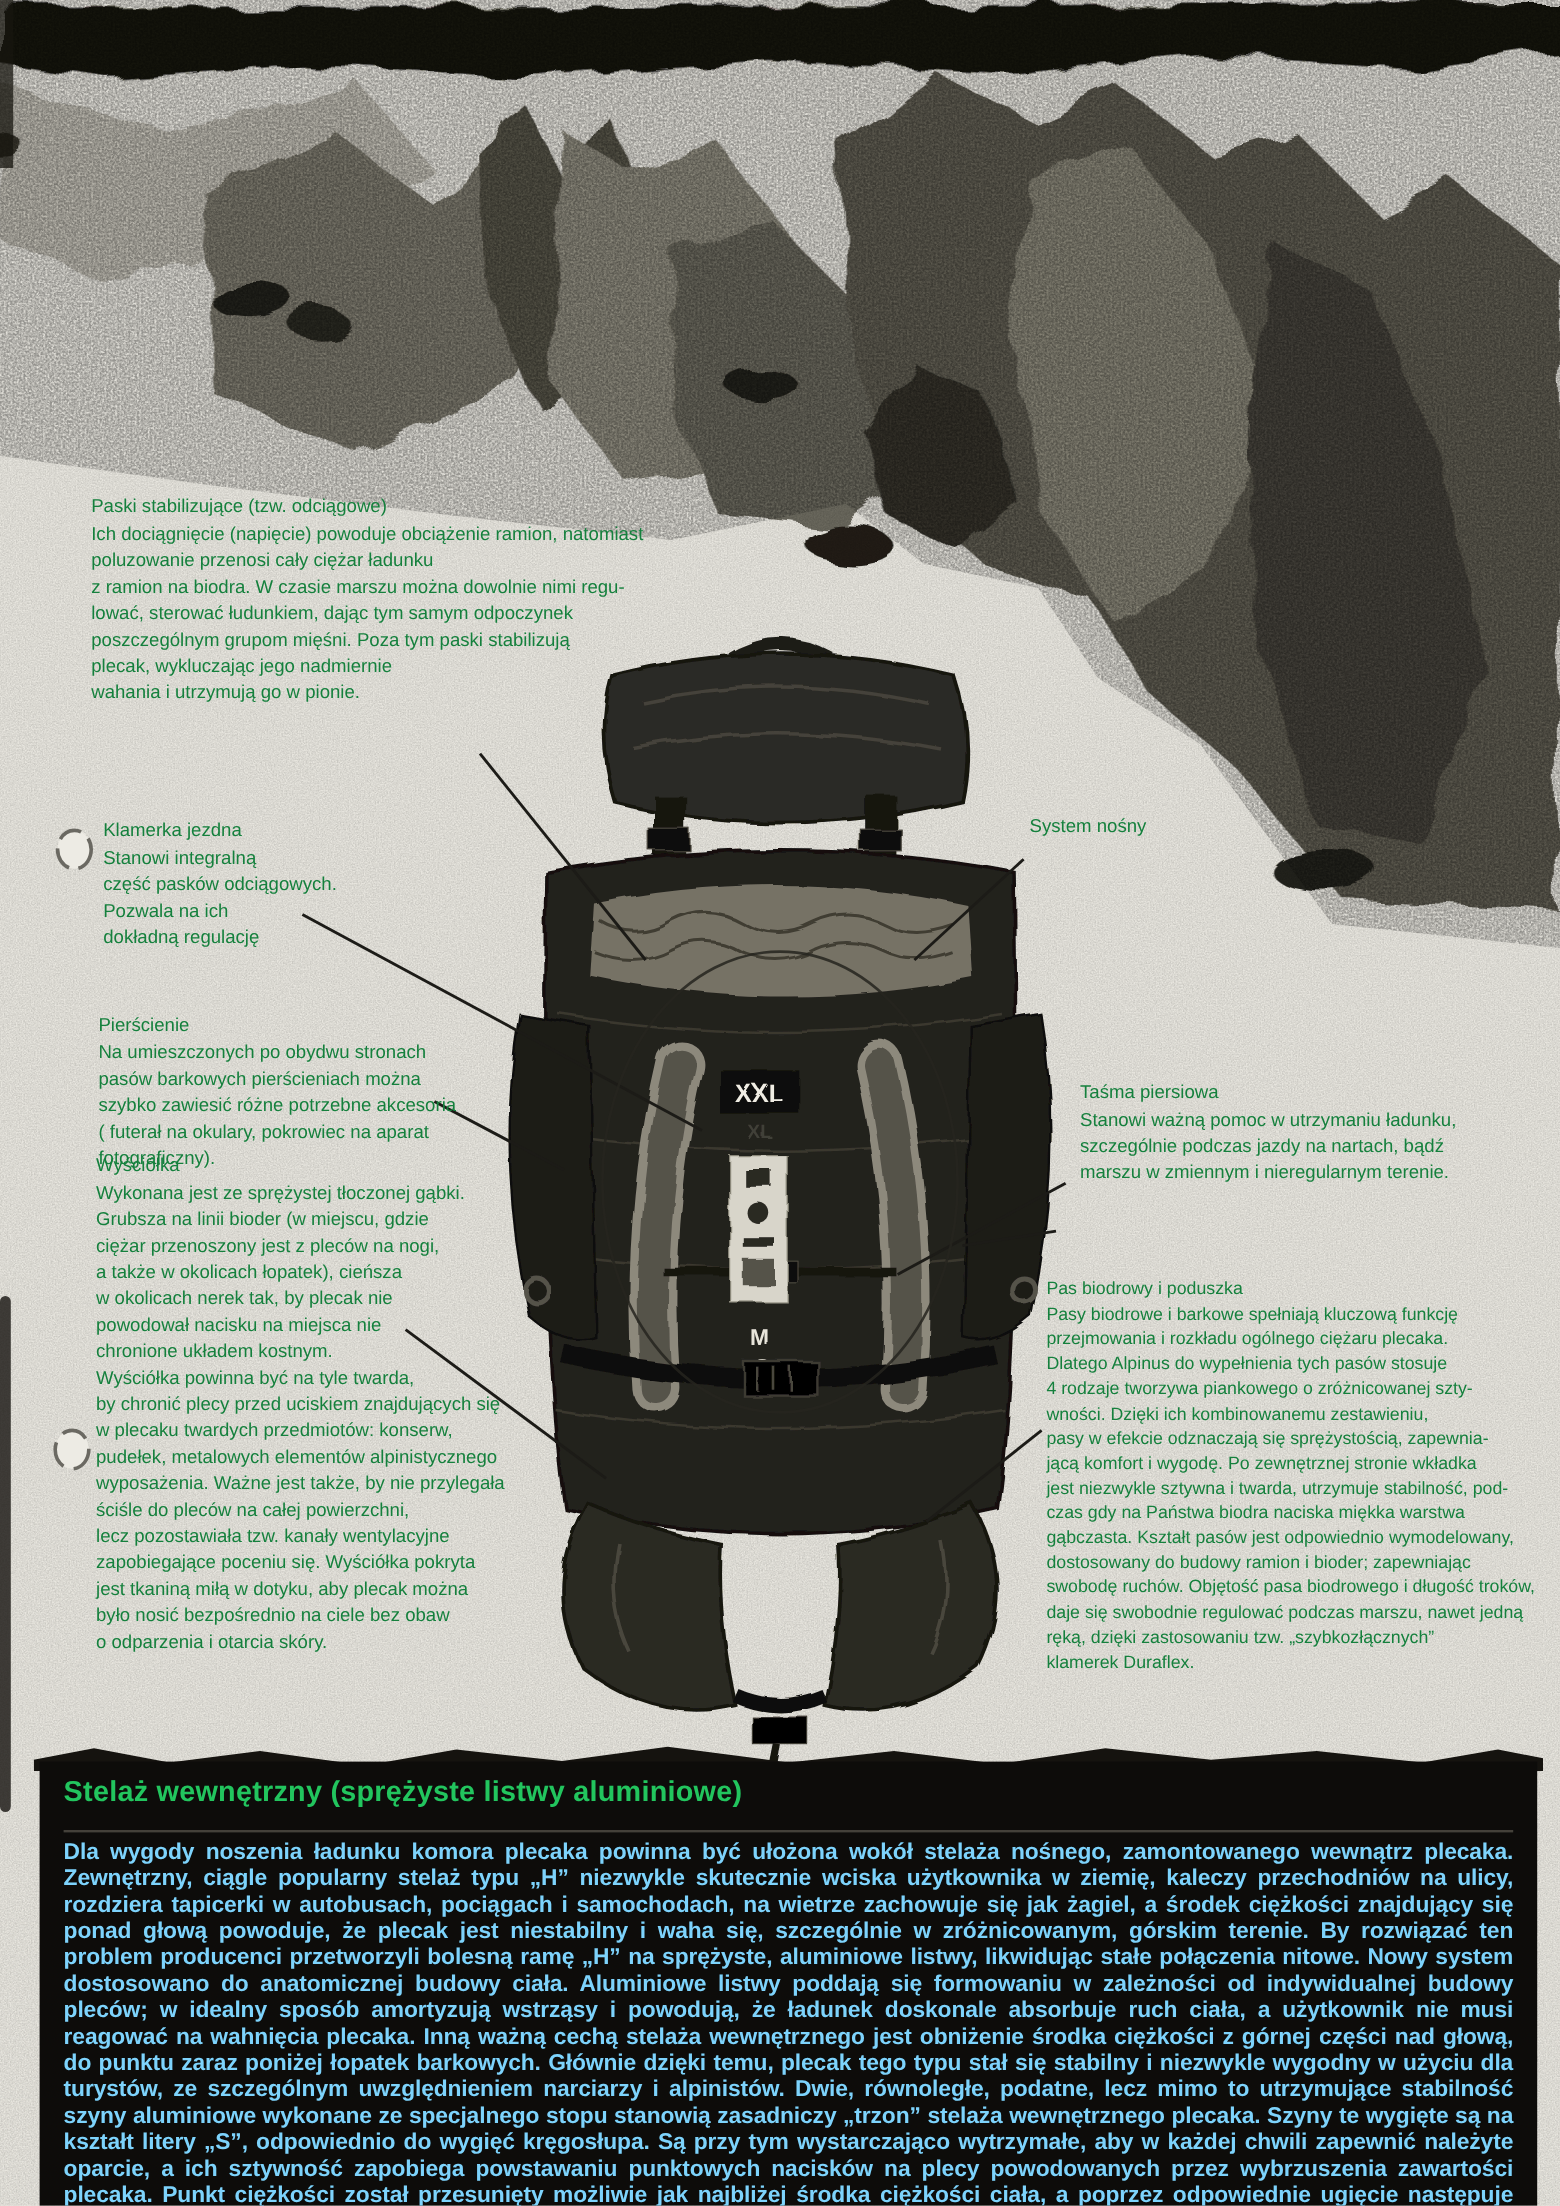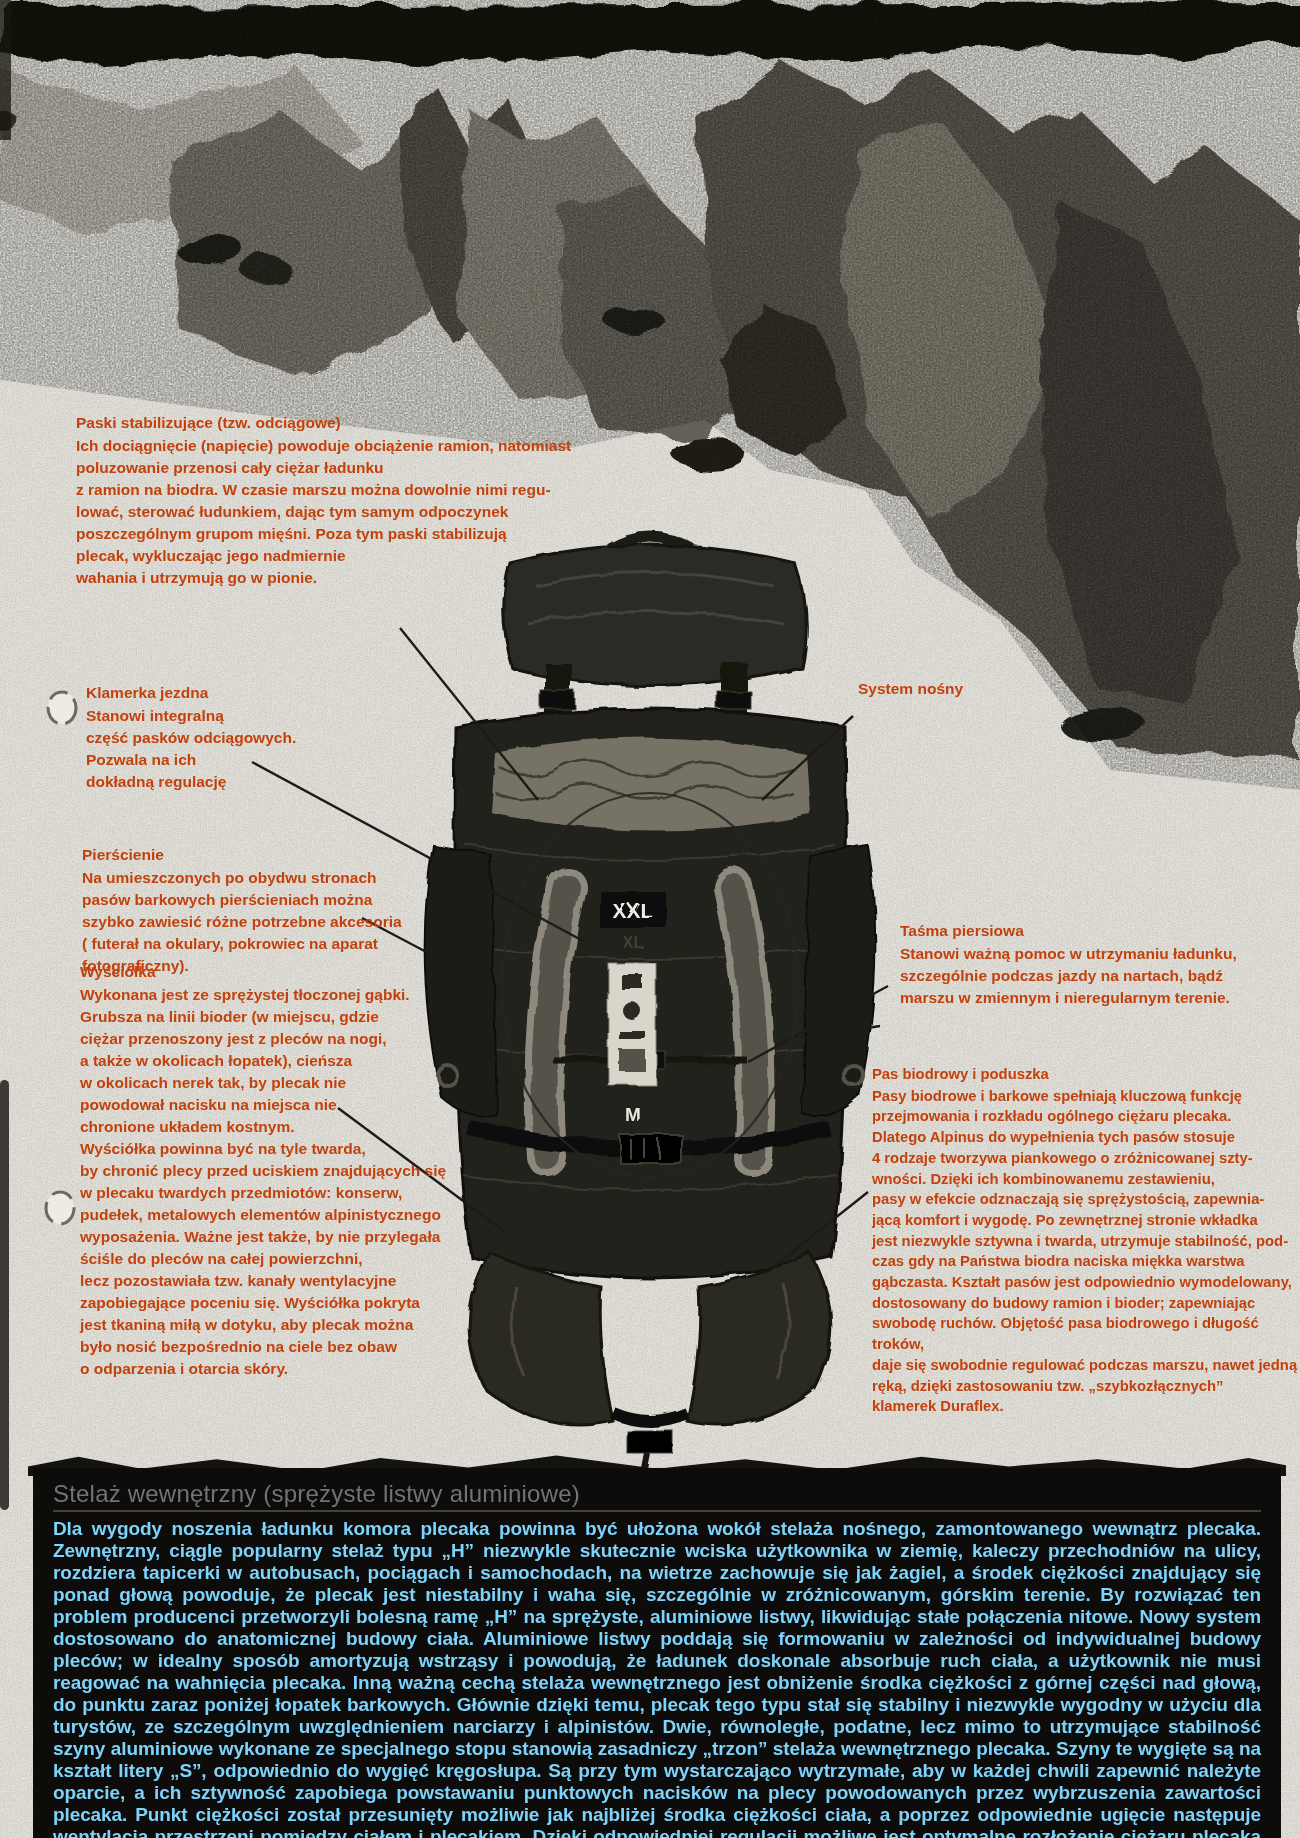--- a/index.html
+++ b/index.html
@@ -1,31 +1,31 @@
 <!DOCTYPE html>
 <html lang="pl"><head>
 <meta charset="utf-8">
 <style>
   html,body{margin:0;padding:0;background:#b9b7b0;}
   .page{position:relative;width:1300px;height:1838px;margin:0 auto;background:#e7e5de;
         overflow:hidden;font-family:"Liberation Sans",sans-serif;}
   svg{display:block;}
   .abs{position:absolute;}
   
-  .ann{position:absolute;color:#c2410c;font-weight:700;font-size:15.5px;line-height:1.42;}
+  .ann{position:absolute;color:#15803d;font-weight:400;font-size:15.5px;line-height:1.42;}
   .ann .t{margin:0 0 1px 0;}
   .ann .body{white-space:pre-line;}
   .ann .emph{font-style:italic;white-space:pre-line;}
   .ann.justify .body{text-align:justify;}
   .ann.small{font-size:14.8px;line-height:1.4;}
   
   .footer{position:absolute;left:33px;top:1468px;width:1248px;height:370px;
           background:#0d0c0a;box-sizing:border-box;padding:10px 20px 0 20px;overflow:hidden;}
-  .footer .ftitle{color:#737373;font-weight:400;font-size:24px;margin:2px 0 6px 0;
-          border-bottom:2px solid #44413a;padding-bottom:2px;letter-spacing:.2px;}
+  .footer .ftitle{color:#22c55e;font-weight:700;font-size:24px;margin:2px 0 6px 0;
+          border-bottom:2px solid #44413a;padding-bottom:17px;letter-spacing:.2px;}
   .footer .fbody{color:#7dd3fc;font-weight:700;font-size:19px;line-height:22px;
           text-align:justify;letter-spacing:-0.1px;}
   .footer-rag{position:absolute;left:28px;top:1452px;width:1258px;height:24px;background:#15130f;
           clip-path:polygon(0 60%,4% 20%,9% 70%,15% 30%,22% 80%,28% 25%,35% 65%,42% 15%,50% 70%,
           57% 30%,64% 75%,71% 20%,78% 60%,85% 30%,92% 70%,97% 25%,100% 55%,100% 100%,0 100%);}
   .edge-left-low{position:absolute;left:0;top:1080px;width:9px;height:430px;background:#14120e;
           opacity:.8;border-radius:5px;}
   .edge-left-top{position:absolute;left:0;top:0;width:11px;height:140px;background:#17150f;opacity:.75;}
 </style>
 </head>
@@ -191,21 +191,21 @@
 jest tkaniną miłą w dotyku, aby plecak można
 było nosić bezpośrednio na ciele bez obaw
 o odparzenia i otarcia skóry.</div>
   </div>
 
   <div class="ann" style="left:858px;top:678px;width:430px">
     <div class="t">System nośny</div>
   </div>
 
 
-  <div class="ann" style="left:900px;top:920px;width:390px">
+  <div class="ann" style="left:900px;top:900px;width:390px">
     <div class="t">Taśma piersiowa</div>
     <div class="body">Stanowi ważną pomoc w utrzymaniu  ładunku,
 szczególnie podczas jazdy na nartach, bądź
 marszu w zmiennym i nieregularnym terenie.</div>
   </div>
 
   <div class="ann small" style="left:872px;top:1064px;width:430px">
     <div class="t">Pas biodrowy i poduszka</div>
     <div class="body">Pasy biodrowe i barkowe spełniają kluczową funkcję
 przejmowania i rozkładu ogólnego ciężaru plecaka.

